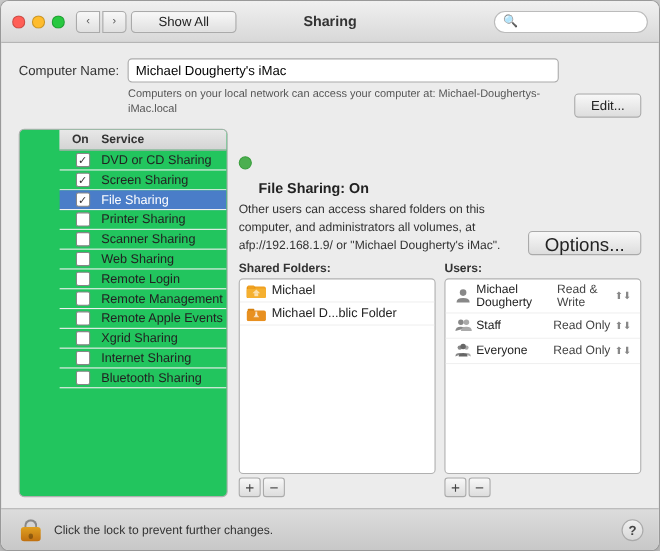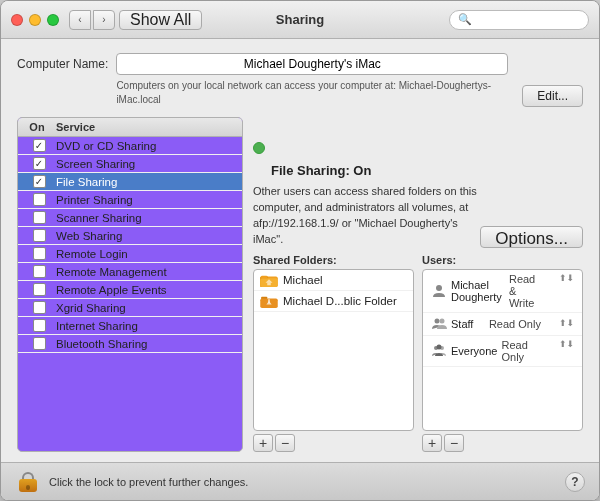--- a/index.html
+++ b/index.html
@@ -66,26 +66,26 @@
       align-items: center;
       justify-content: center;
       font-size: 10px;
       color: #555;
     }
     .nav-btn:first-child { border-radius: 4px 0 0 4px; }
     .nav-btn:last-child { border-radius: 0 4px 4px 0; }
 
     .show-all-btn {
       margin-left: 4px;
-      padding: 2px 10px;
+      padding: 2px 24px;
       background: linear-gradient(to bottom, #f8f8f8, #e0e0e0);
       border: 1px solid #aaa;
       border-radius: 4px;
       cursor: pointer;
-      font-size: 16px;
+      font-size: 12px;
       color: #222;
       height: 20px;
       display: flex;
       align-items: center;
     }
 
     .title-text {
       position: absolute;
       left: 50%;
       transform: translateX(-50%);
@@ -137,27 +137,26 @@
     }
     .cn-right {
       flex: 1;
       display: flex;
       flex-direction: column;
       gap: 4px;
     }
     .cn-input {
       width: 100%;
       height: 22px;
-      padding: 2px 16px;
+      padding: 2px 6px;
       border: 1px solid #aaa;
       border-radius: 4px;
       font-size: 12px;
       background: white;
       outline: none;
-      text-align: center;
     }
     .cn-sub {
       font-size: 10px;
       color: #555;
       line-height: 1.4;
     }
 
     .edit-btn {
       padding: 2px 14px;
       background: linear-gradient(to bottom, #f8f8f8, #ddd);
@@ -174,28 +173,29 @@
 
     
     .main-panel {
       flex: 1;
       display: flex;
       gap: 10px;
     }
 
     
     .services-list {
-      width: 226px;
+      width: 190px;
       border: 1px solid #b0b0b0;
       border-radius: 5px;
-      background: #8b5cf6;
+      background: #22c55e;
       overflow: hidden;
       flex-shrink: 0;
       display: flex;
       flex-direction: column;
+      padding-left: 36px;
     }
     .services-header {
       display: flex;
       background: linear-gradient(to bottom, #e8e8e8, #d4d4d4);
       border-bottom: 1px solid #b0b0b0;
       padding: 3px 0;
     }
     .sh-on {
       width: 38px;
       text-align: center;
@@ -334,22 +334,22 @@
       padding: 3px 8px;
       font-size: 11px;
       color: #222;
       gap: 4px;
       border-bottom: 1px solid #f0f0f0;
       justify-content: space-between;
     }
     .user-left { display: flex; align-items: center; gap: 4px; }
     .user-right {
       display: flex;
-      align-items: flex-start;
-      gap: 18px;
+      align-items: center;
+      gap: 4px;
       color: #444;
     }
     .stepper { font-size: 9px; color: #888; }
 
     .user-icon {
       width: 16px;
       height: 16px;
       flex-shrink: 0;
     }
 

